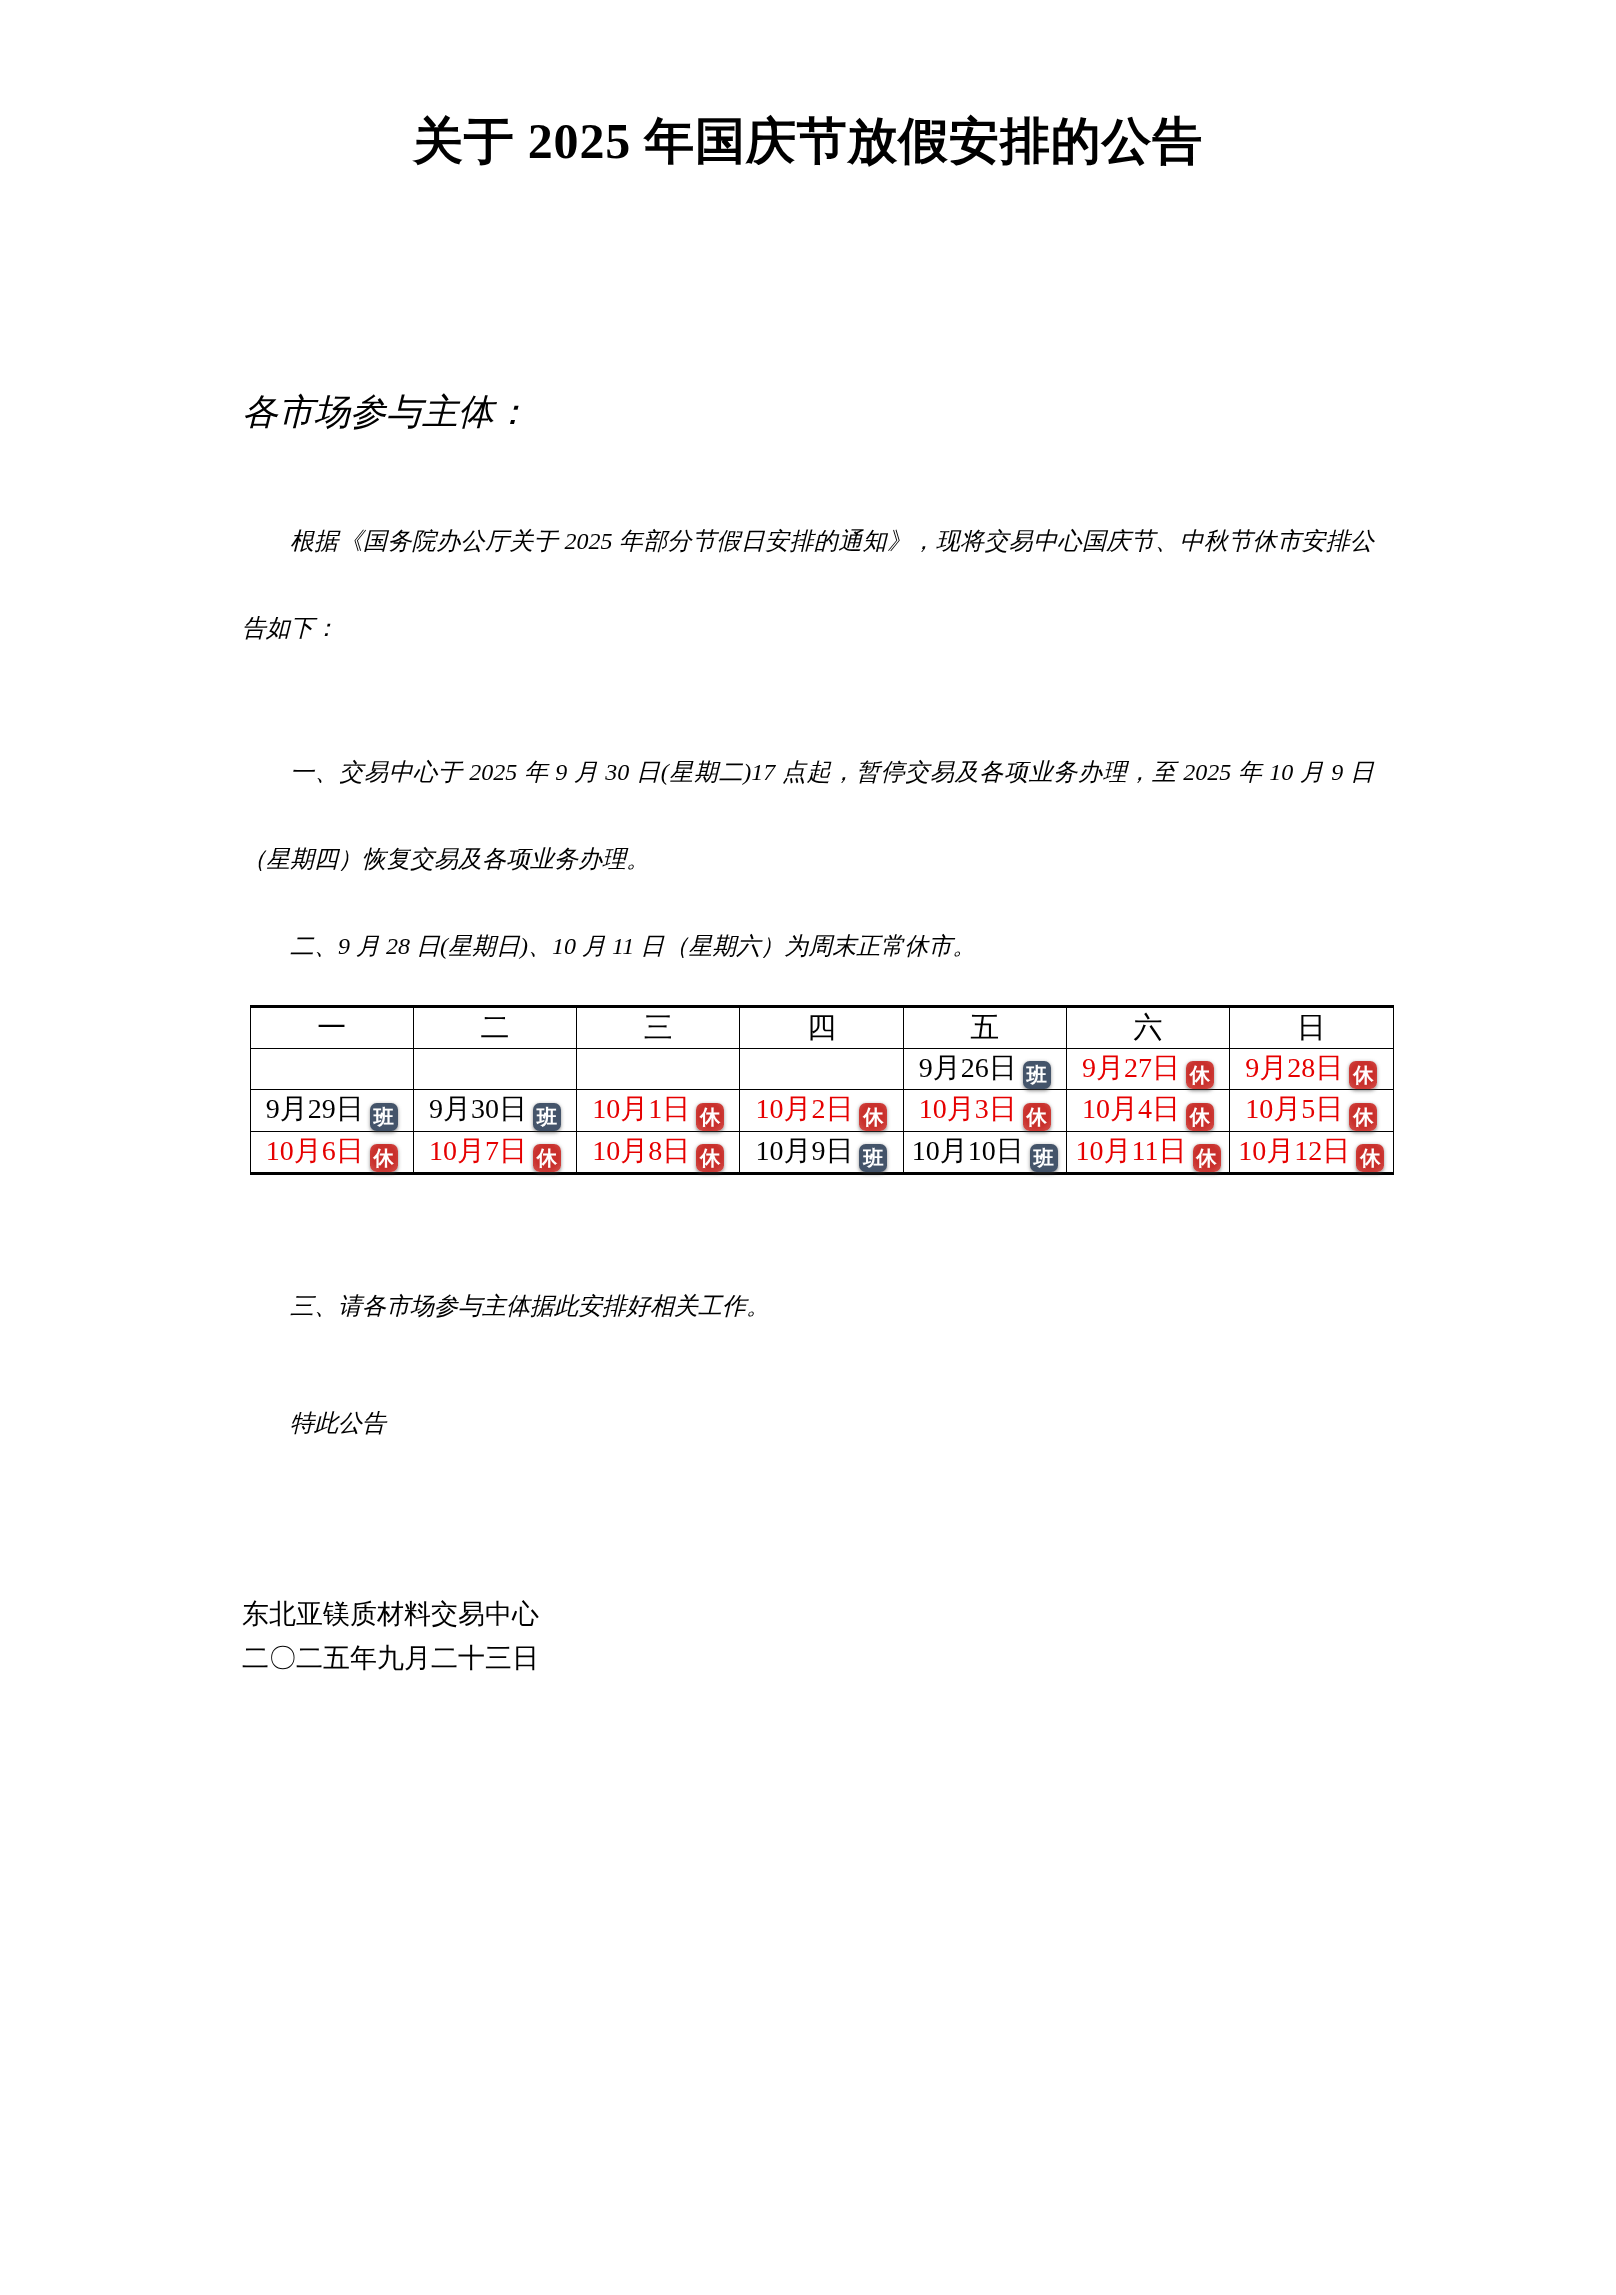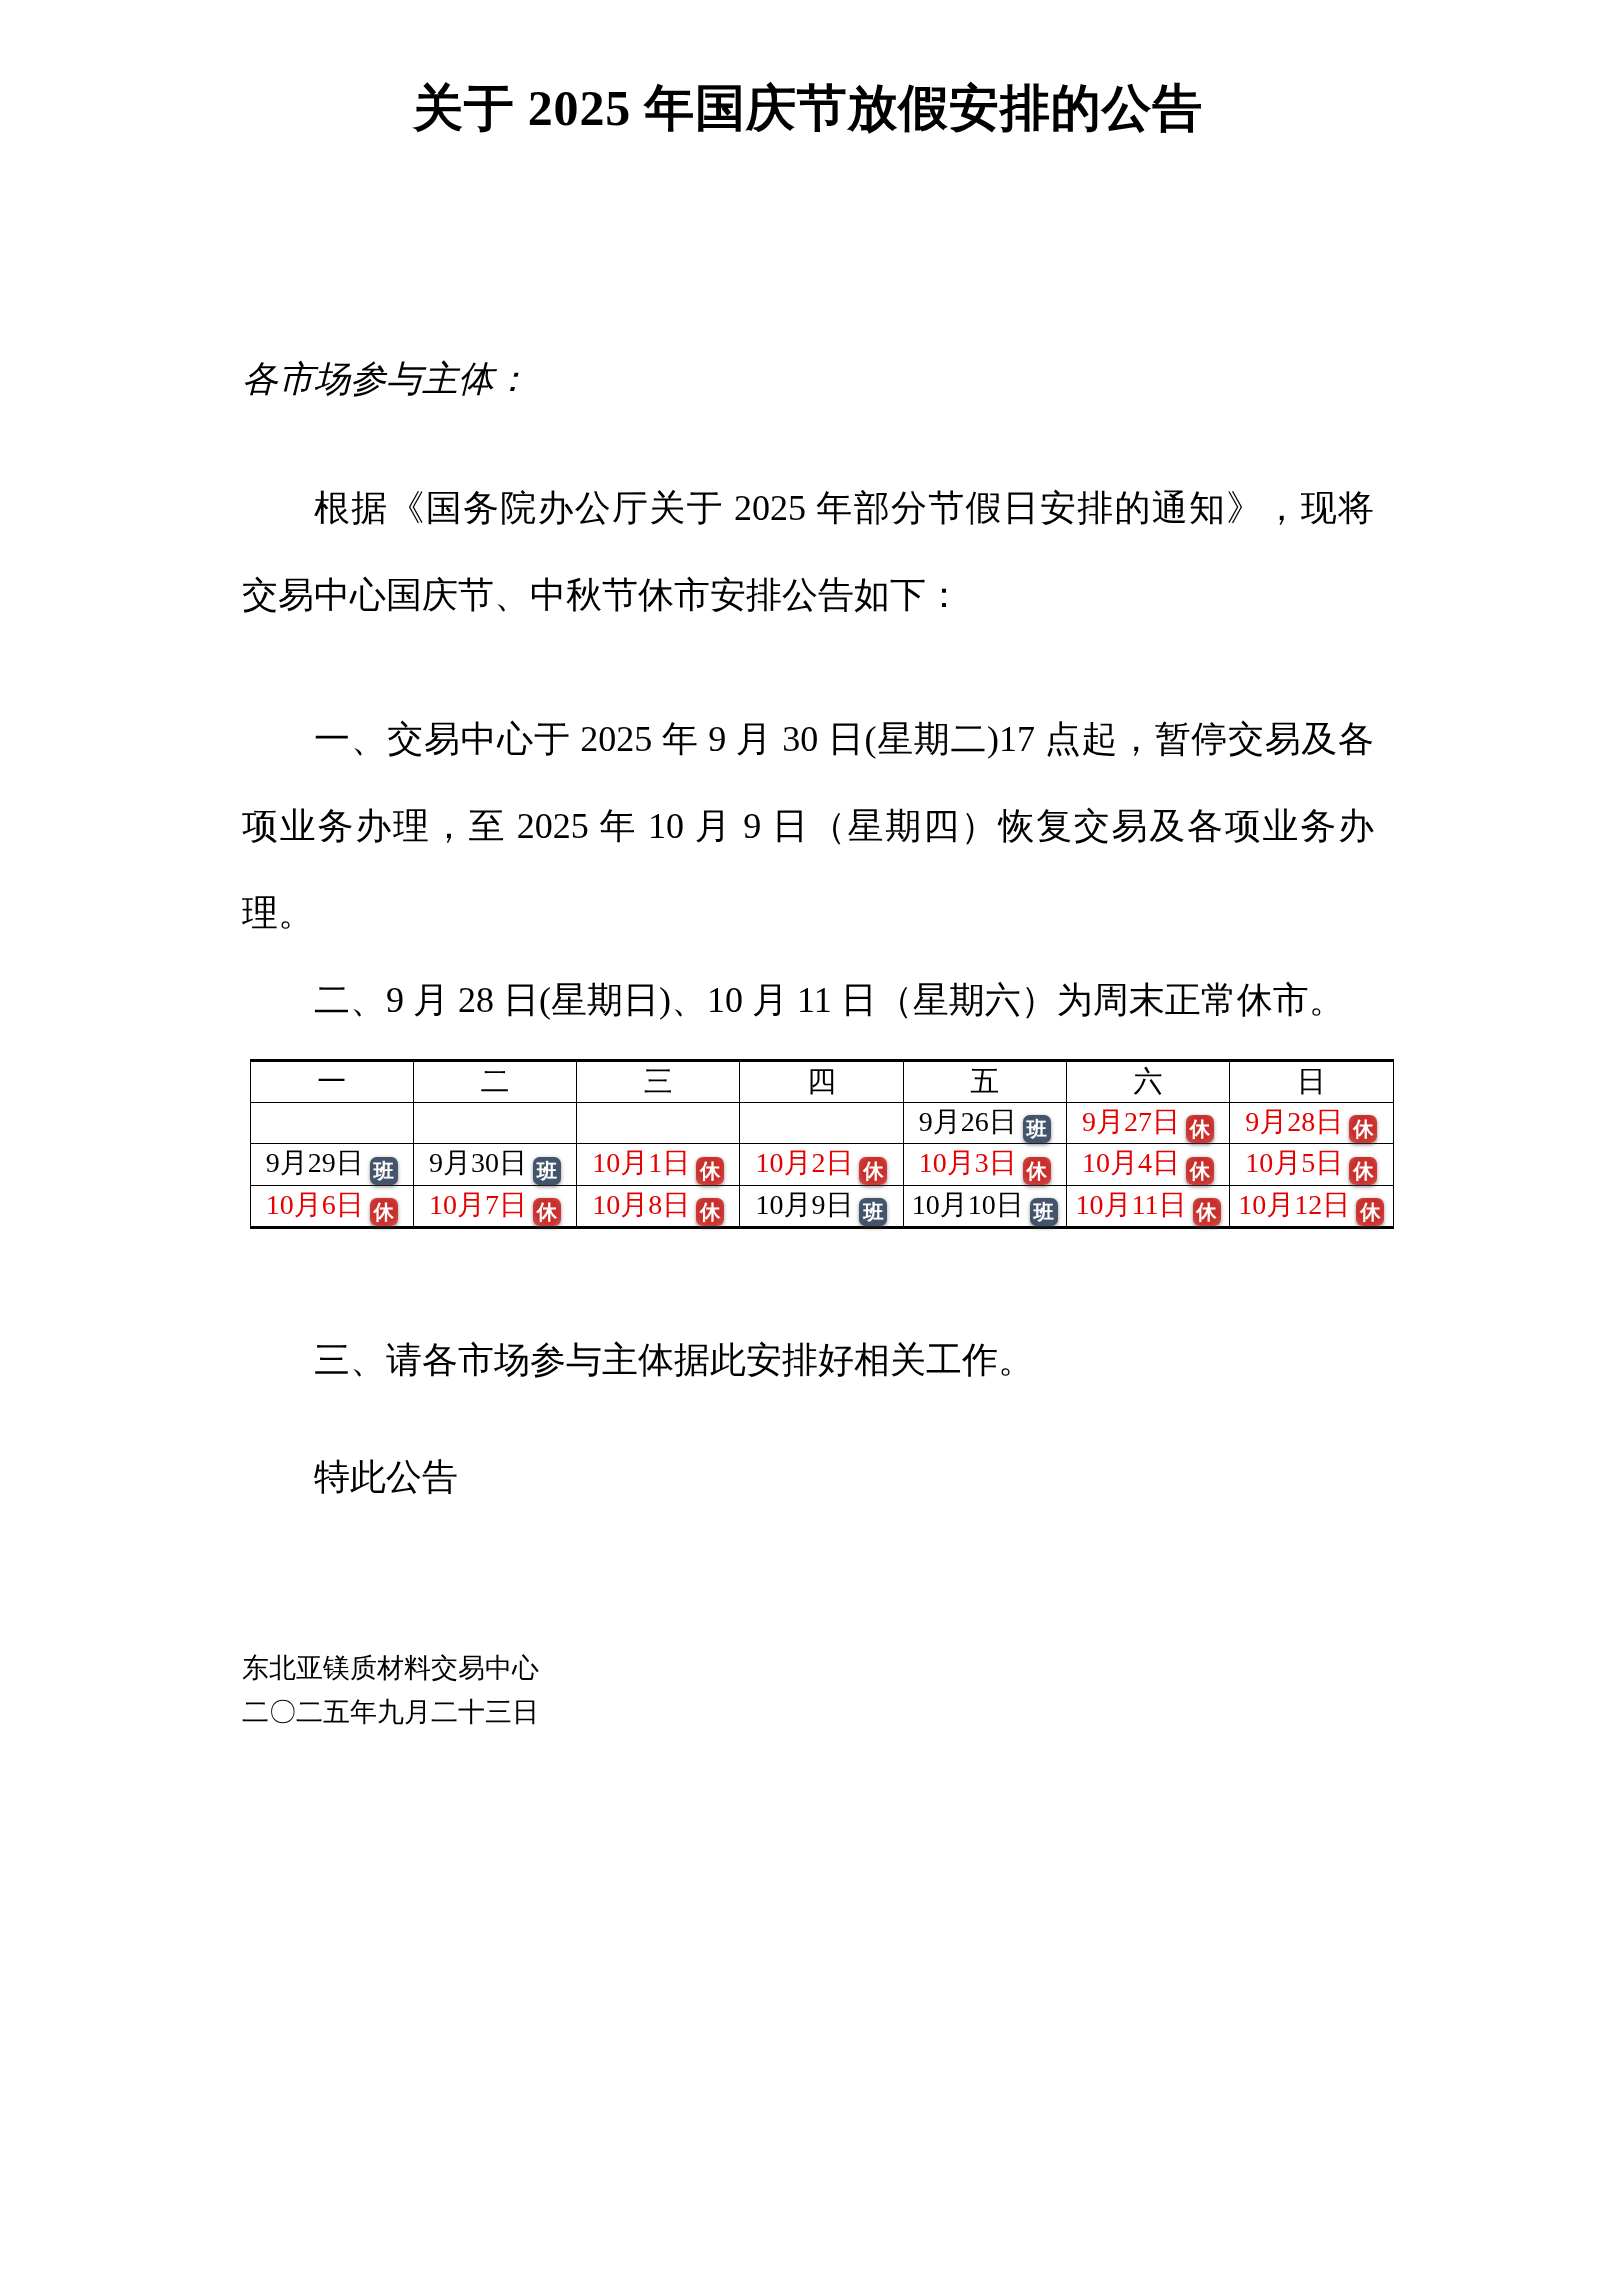--- a/index.html
+++ b/index.html
@@ -11,42 +11,43 @@
     width: 1617px;
     height: 2295px;
     position: relative;
     overflow: hidden;
     font-family: "Liberation Serif", "DejaVu Serif", serif;
     color: #000000;
   }
   .doc {
     margin-left: 242px;
     width: 1132px;
-    padding-top: 76px;
+    padding-top: 109px;
   }
   .title {
     font-size: 50px;
     font-weight: bold;
     text-align: center;
     line-height: 1.3;
     margin: 0;
     letter-spacing: 0.8px;
   }
   .salutation {
     margin-top: 195px;
     font-size: 36px;
     line-height: 87px;
     font-style: italic;
   }
   .para {
-    font-size: 36px;
+    font-size: 24px;
     line-height: 87px;
     text-align: justify;
     text-indent: 2em;
     margin: 0;
+    font-style: italic;
   }
   .p1 { margin-top: 42px; }
   .p2 { margin-top: 57px; }
   .p3 { margin-top: 0; }
   .p4 { margin-top: 88px; }
   .p5 { margin-top: 30px; text-align: left; }
 
   table.calendar {
     margin-top: 15px;
     margin-left: 7.5px;

